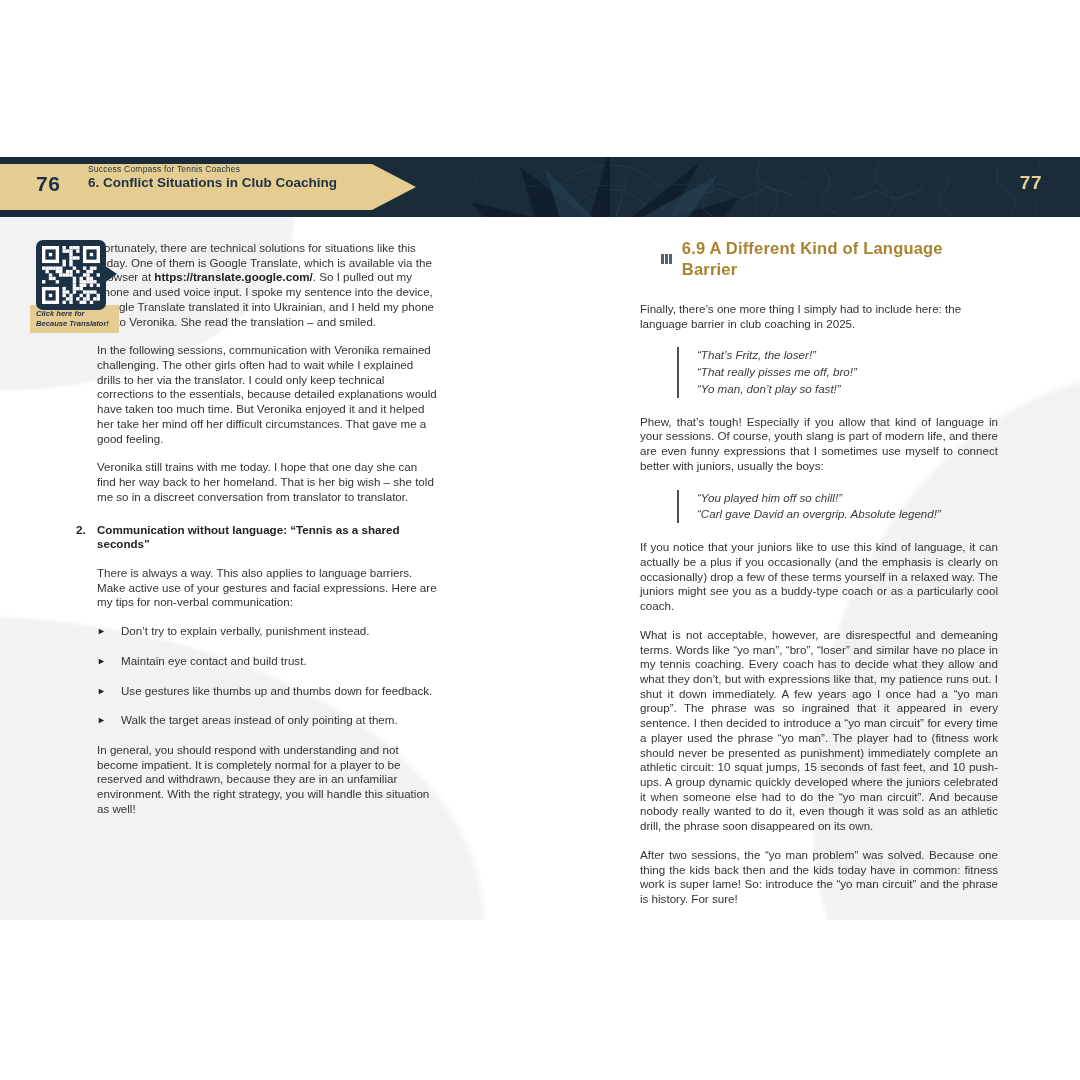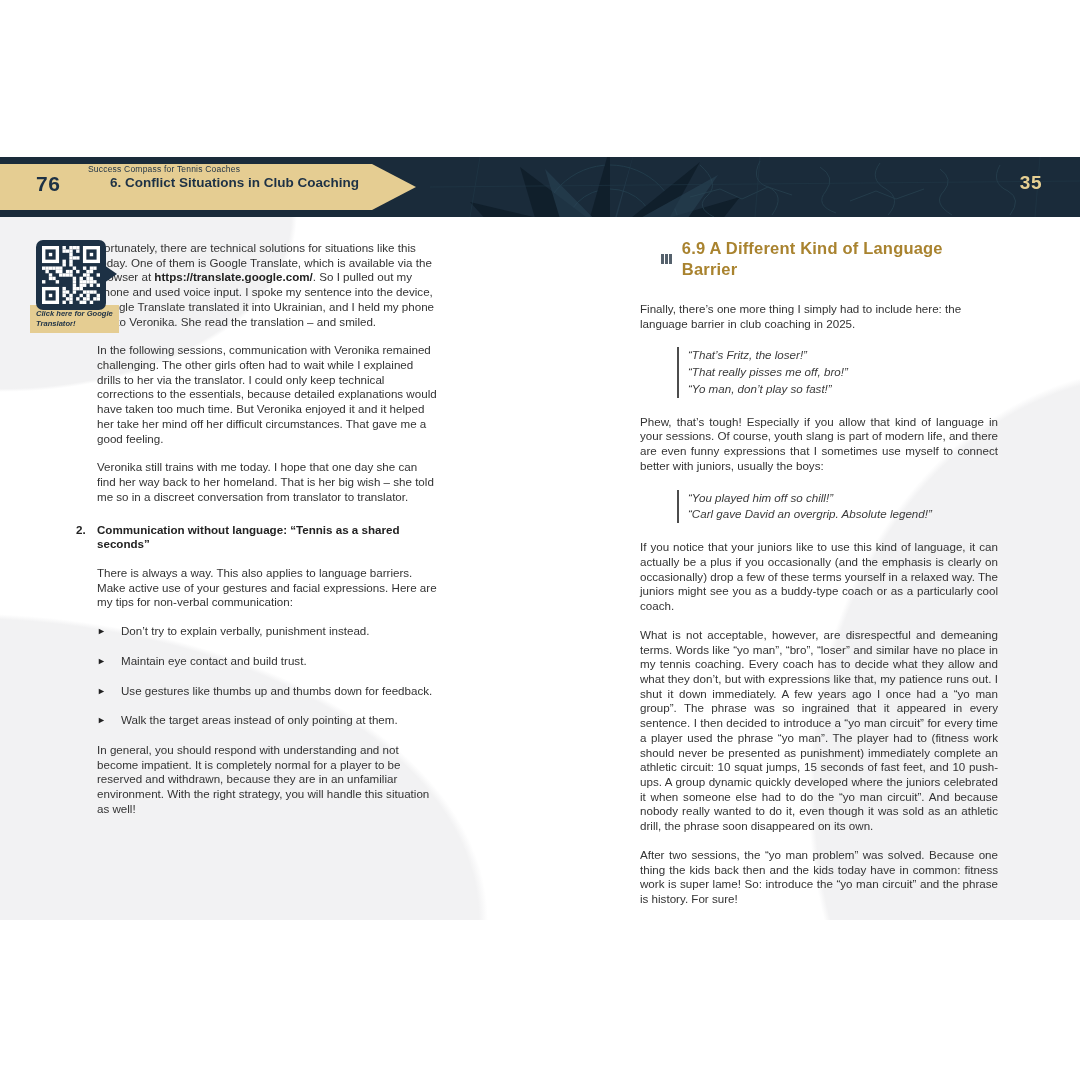--- a/index.html
+++ b/index.html
@@ -19,21 +19,21 @@
     position:absolute;left:0;top:164px;width:416px;height:46px;
     background:#e5cd92;
     clip-path:polygon(0 0,372px 0,416px 50%,372px 100%,0 100%);
   }
   .page-num-left{
     position:absolute;left:36px;top:172px;width:44px;
     font-size:21px;font-weight:bold;color:#1d3145;letter-spacing:.5px;
   }
   .header-titles{position:absolute;left:88px;top:164px;color:#1d3145;line-height:1.2;}
   .header-book{font-size:8.5px;letter-spacing:.2px;}
-  .header-chapter{font-size:13.5px;font-weight:bold;margin-top:1px;margin-left:22px;}
+  .header-chapter{font-size:13.5px;font-weight:bold;margin-top:1px;}
   .page-num-right{
     position:absolute;right:38px;top:172px;
     font-size:19px;font-weight:bold;color:#e7d093;letter-spacing:.5px;
   }
 
   
   .spread{
     position:absolute;left:0;top:217px;width:1080px;height:703px;
     background:
       radial-gradient(ellipse 560px 330px at 0% 0%, #f2f2f3 0%, #f2f2f3 52%, rgba(242,242,243,0) 53%),
@@ -71,21 +71,21 @@
   .bullets{margin:0 0 14px 0;}
   .bullet{display:flex;margin:0 0 15px 0;}
   .bullet .marker{flex:0 0 24px;font-size:9px;color:#222;padding-top:2px;}
 
   .section-heading{display:flex;align-items:center;margin:0 0 22px 0;padding-left:21px;}
   .sh-icon{display:flex;align-items:flex-end;gap:1.5px;margin-right:10px;}
   .sh-icon i{display:block;width:2.6px;height:10px;background:#55616c;}
   .sh-text{font-size:16.5px;font-weight:bold;color:#a9832f;letter-spacing:.2px;}
 
   .quote{
-    margin:16px 0 17px 37px;padding-left:9px;border-left:2px solid #4c4c4c;
+    margin:16px 0 17px 37px;padding-left:18px;border-left:2px solid #4c4c4c;
     font-style:italic;color:#3a3a3a;line-height:1.45;
   }
 </style>
 </head>
 <body>
 
 <div class="band-map">
   <svg viewBox="0 0 1080 60">
     <rect x="0" y="0" width="1080" height="60" fill="#1a2b3a"></rect>
     <g stroke="#24404f" stroke-width="1" fill="none" opacity="0.8">
@@ -115,21 +115,21 @@
       <line x1="430" y1="30" x2="1080" y2="24"></line>
     </g>
   </svg>
 </div>
 <div class="band-tan"></div>
 <div class="page-num-left">76</div>
 <div class="header-titles">
   <div class="header-book">Success Compass for Tennis Coaches</div>
   <div class="header-chapter">6. Conflict Situations in Club Coaching</div>
 </div>
-<div class="page-num-right">35</div>
+<div class="page-num-right">77</div>
 
 <div class="spread"></div>
 
 <div class="qr-box">
   <svg id="qr-svg" width="58" height="58" viewBox="0 0 17 17">
       <rect x="6" y="0" width="1" height="1" fill="#fff"></rect>
       <rect x="8" y="0" width="1" height="1" fill="#fff"></rect>
       <rect x="9" y="0" width="1" height="1" fill="#fff"></rect>
       <rect x="10" y="0" width="1" height="1" fill="#fff"></rect>
       <rect x="6" y="1" width="1" height="1" fill="#fff"></rect>
@@ -222,21 +222,21 @@
       <rect x="2" y="2" width="1" height="1" fill="#fff"></rect>
       <rect x="12" y="0" width="5" height="5" fill="#fff"></rect>
       <rect x="13" y="1" width="3" height="3" fill="#1d3145"></rect>
       <rect x="14" y="2" width="1" height="1" fill="#fff"></rect>
       <rect x="0" y="12" width="5" height="5" fill="#fff"></rect>
       <rect x="1" y="13" width="3" height="3" fill="#1d3145"></rect>
       <rect x="2" y="14" width="1" height="1" fill="#fff"></rect>
     </svg>
 </div>
 <div class="qr-tail"></div>
-<div class="qr-label">Click here for Google Translator!</div>
+<div class="qr-label">Click here for Because Translator!</div>
 
 <div class="col-left">
   <p><span>Fortunately, there are technical solutions for situations like this today. One of them is Google Translate, which is available via the browser at </span><span class="url">https://translate.google.com/</span><span>. So I pulled out my phone and used voice input. I spoke my sentence into the device, Google Translate translated it into Ukrainian, and I held my phone out to Veronika. She read the translation – and smiled.</span></p>
   <p>In the following sessions, communication with Veronika remained challenging. The other girls often had to wait while I explained drills to her via the translator. I could only keep technical corrections to the essentials, because detailed explanations would have taken too much time. But Veronika enjoyed it and it helped her take her mind off her difficult circumstances. That gave me a good feeling.</p>
   <p>Veronika still trains with me today. I hope that one day she can find her way back to her homeland. That is her big wish – she told me so in a discreet conversation from translator to translator.</p>
 
   <div class="num-heading">
     <span class="num">2.</span>
     <span>Communication without language: “Tennis as a shared seconds”</span>
   </div>

